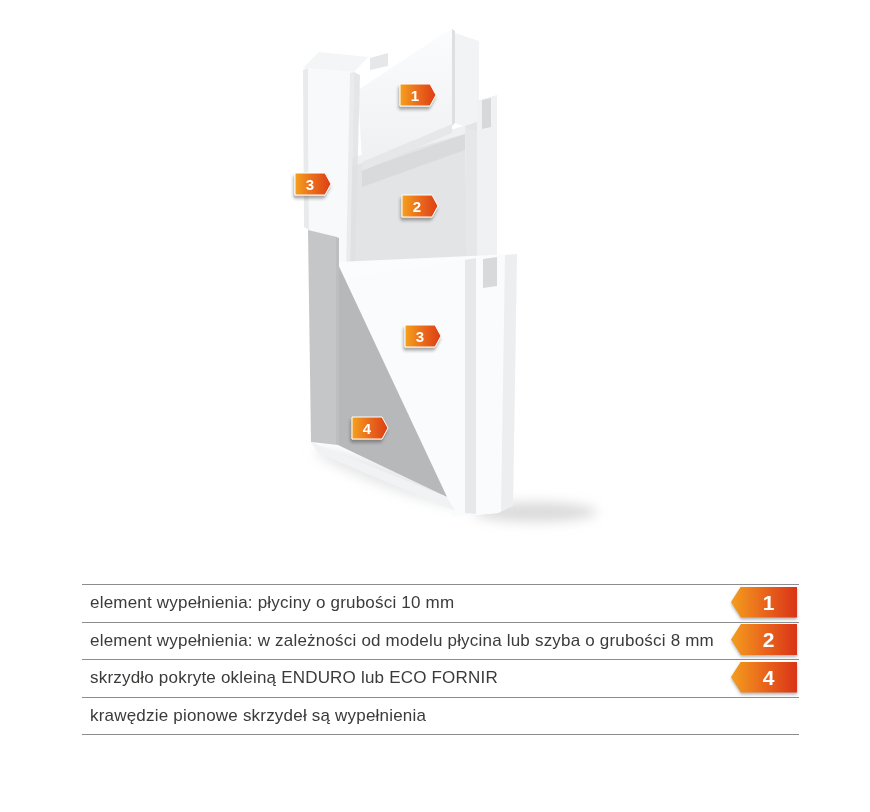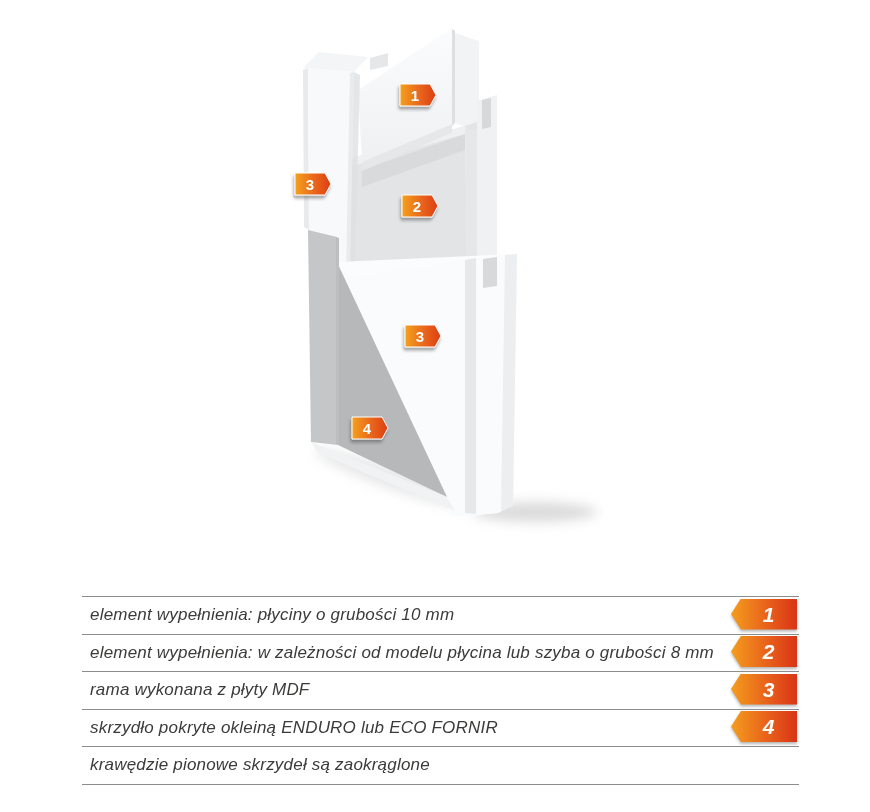--- a/index.html
+++ b/index.html
@@ -10,23 +10,22 @@
   }
   
   .stage{position:absolute;left:0;top:0;width:870px;height:560px;}
   .stage svg{display:block;}
   .marker-text{
     font-family:"Liberation Sans",sans-serif;
     font-weight:bold;font-size:15px;fill:#ffffff;
   }
   
   .legend{
-    position:absolute;left:82px;top:596px;width:717px;
+    position:absolute;left:82px;top:584px;width:717px;
     border-bottom:1px solid #8c8d8e;
-    font-style:italic;
   }
   .legend-row{
     position:relative;height:37.5px;box-sizing:border-box;
     border-top:1px solid #8c8d8e;
     display:flex;align-items:center;
   }
   .legend-text{
     padding-left:8px;font-size:17px;letter-spacing:.2px;color:#3b3b3a;
     white-space:nowrap;
   }
@@ -148,32 +147,26 @@
     </div>
   </div>
 
   <div class="legend-row">
     <div class="legend-text">element wypełnienia: w zależności od modelu płycina lub szyba o grubości 8 mm</div>
     <div class="badge-wrap">
       <div class="badge">2</div>
     </div>
   </div>
 
-  <div class="legend-row">
-    <div class="legend-text">rama wykonana z płyty MDF</div>
-    <div class="badge-wrap">
-      <div class="badge">3</div>
-    </div>
-  </div>
 
   <div class="legend-row">
     <div class="legend-text">skrzydło pokryte okleiną ENDURO lub ECO FORNIR</div>
     <div class="badge-wrap">
       <div class="badge">4</div>
     </div>
   </div>
 
 
   <div class="legend-row">
-    <div class="legend-text">krawędzie pionowe skrzydeł są zaokrąglone</div>
+    <div class="legend-text">krawędzie pionowe skrzydeł są wypełnienia</div>
   </div>
 
 </div>
 
 </body></html>

